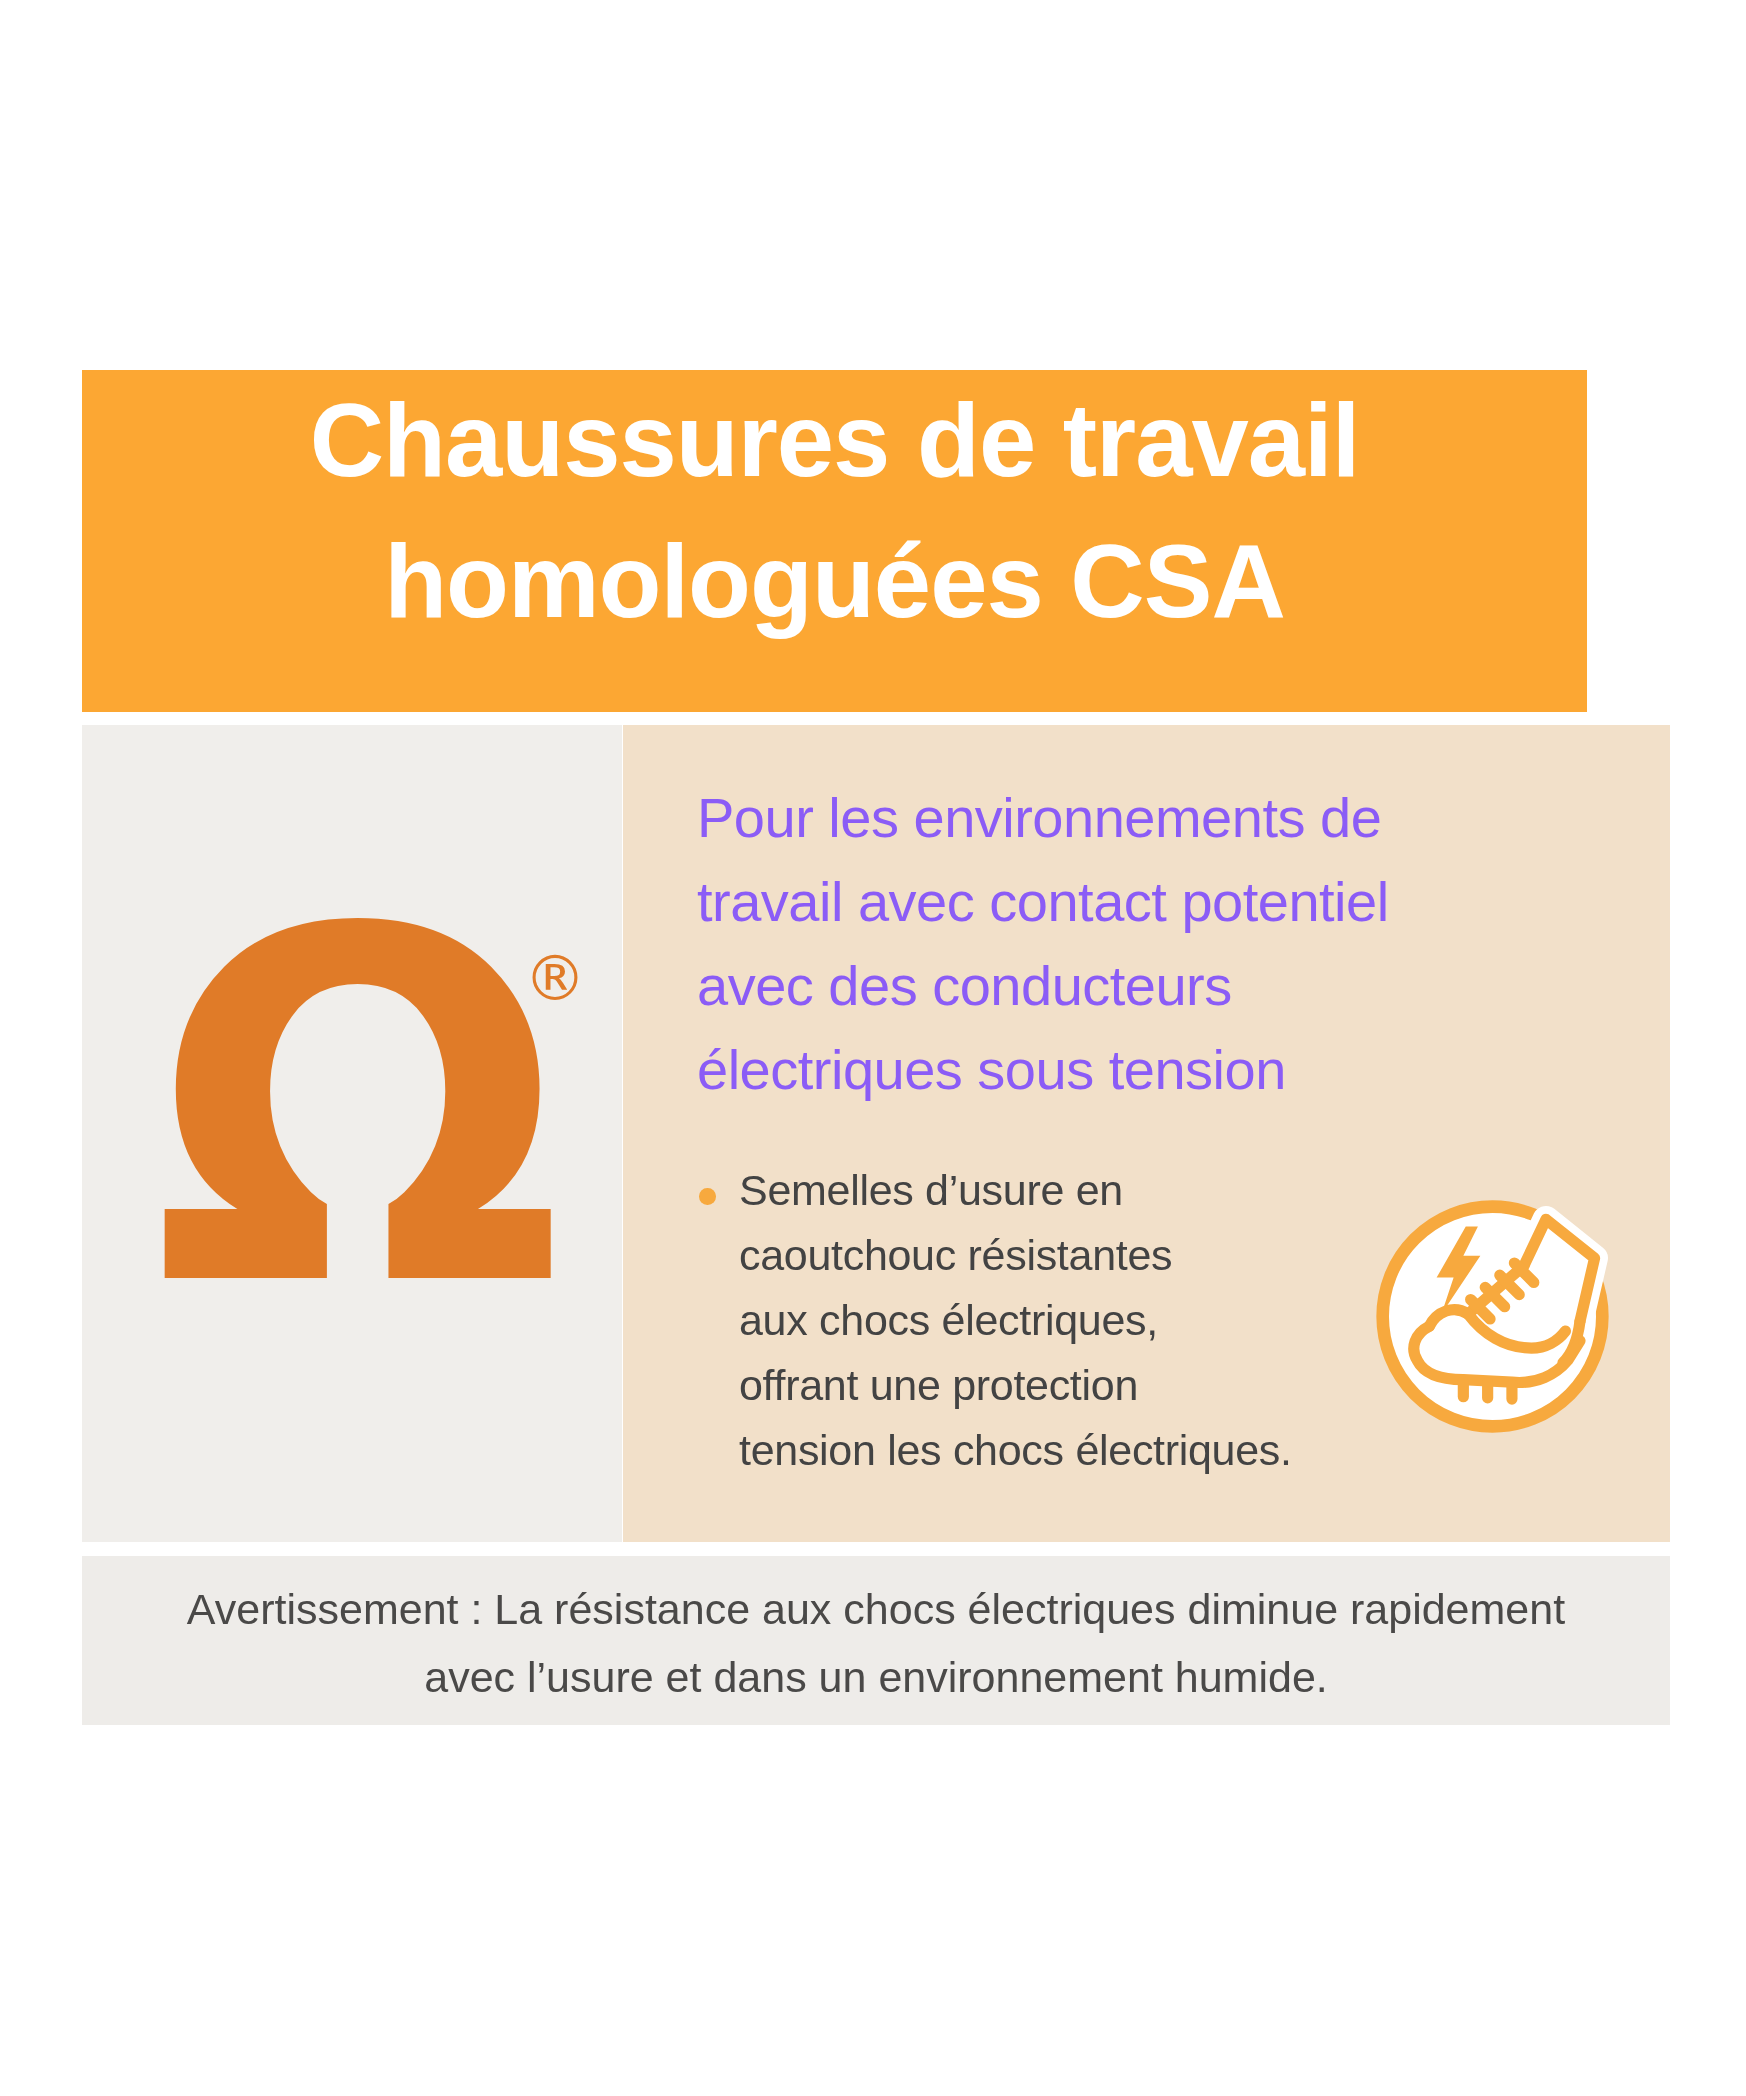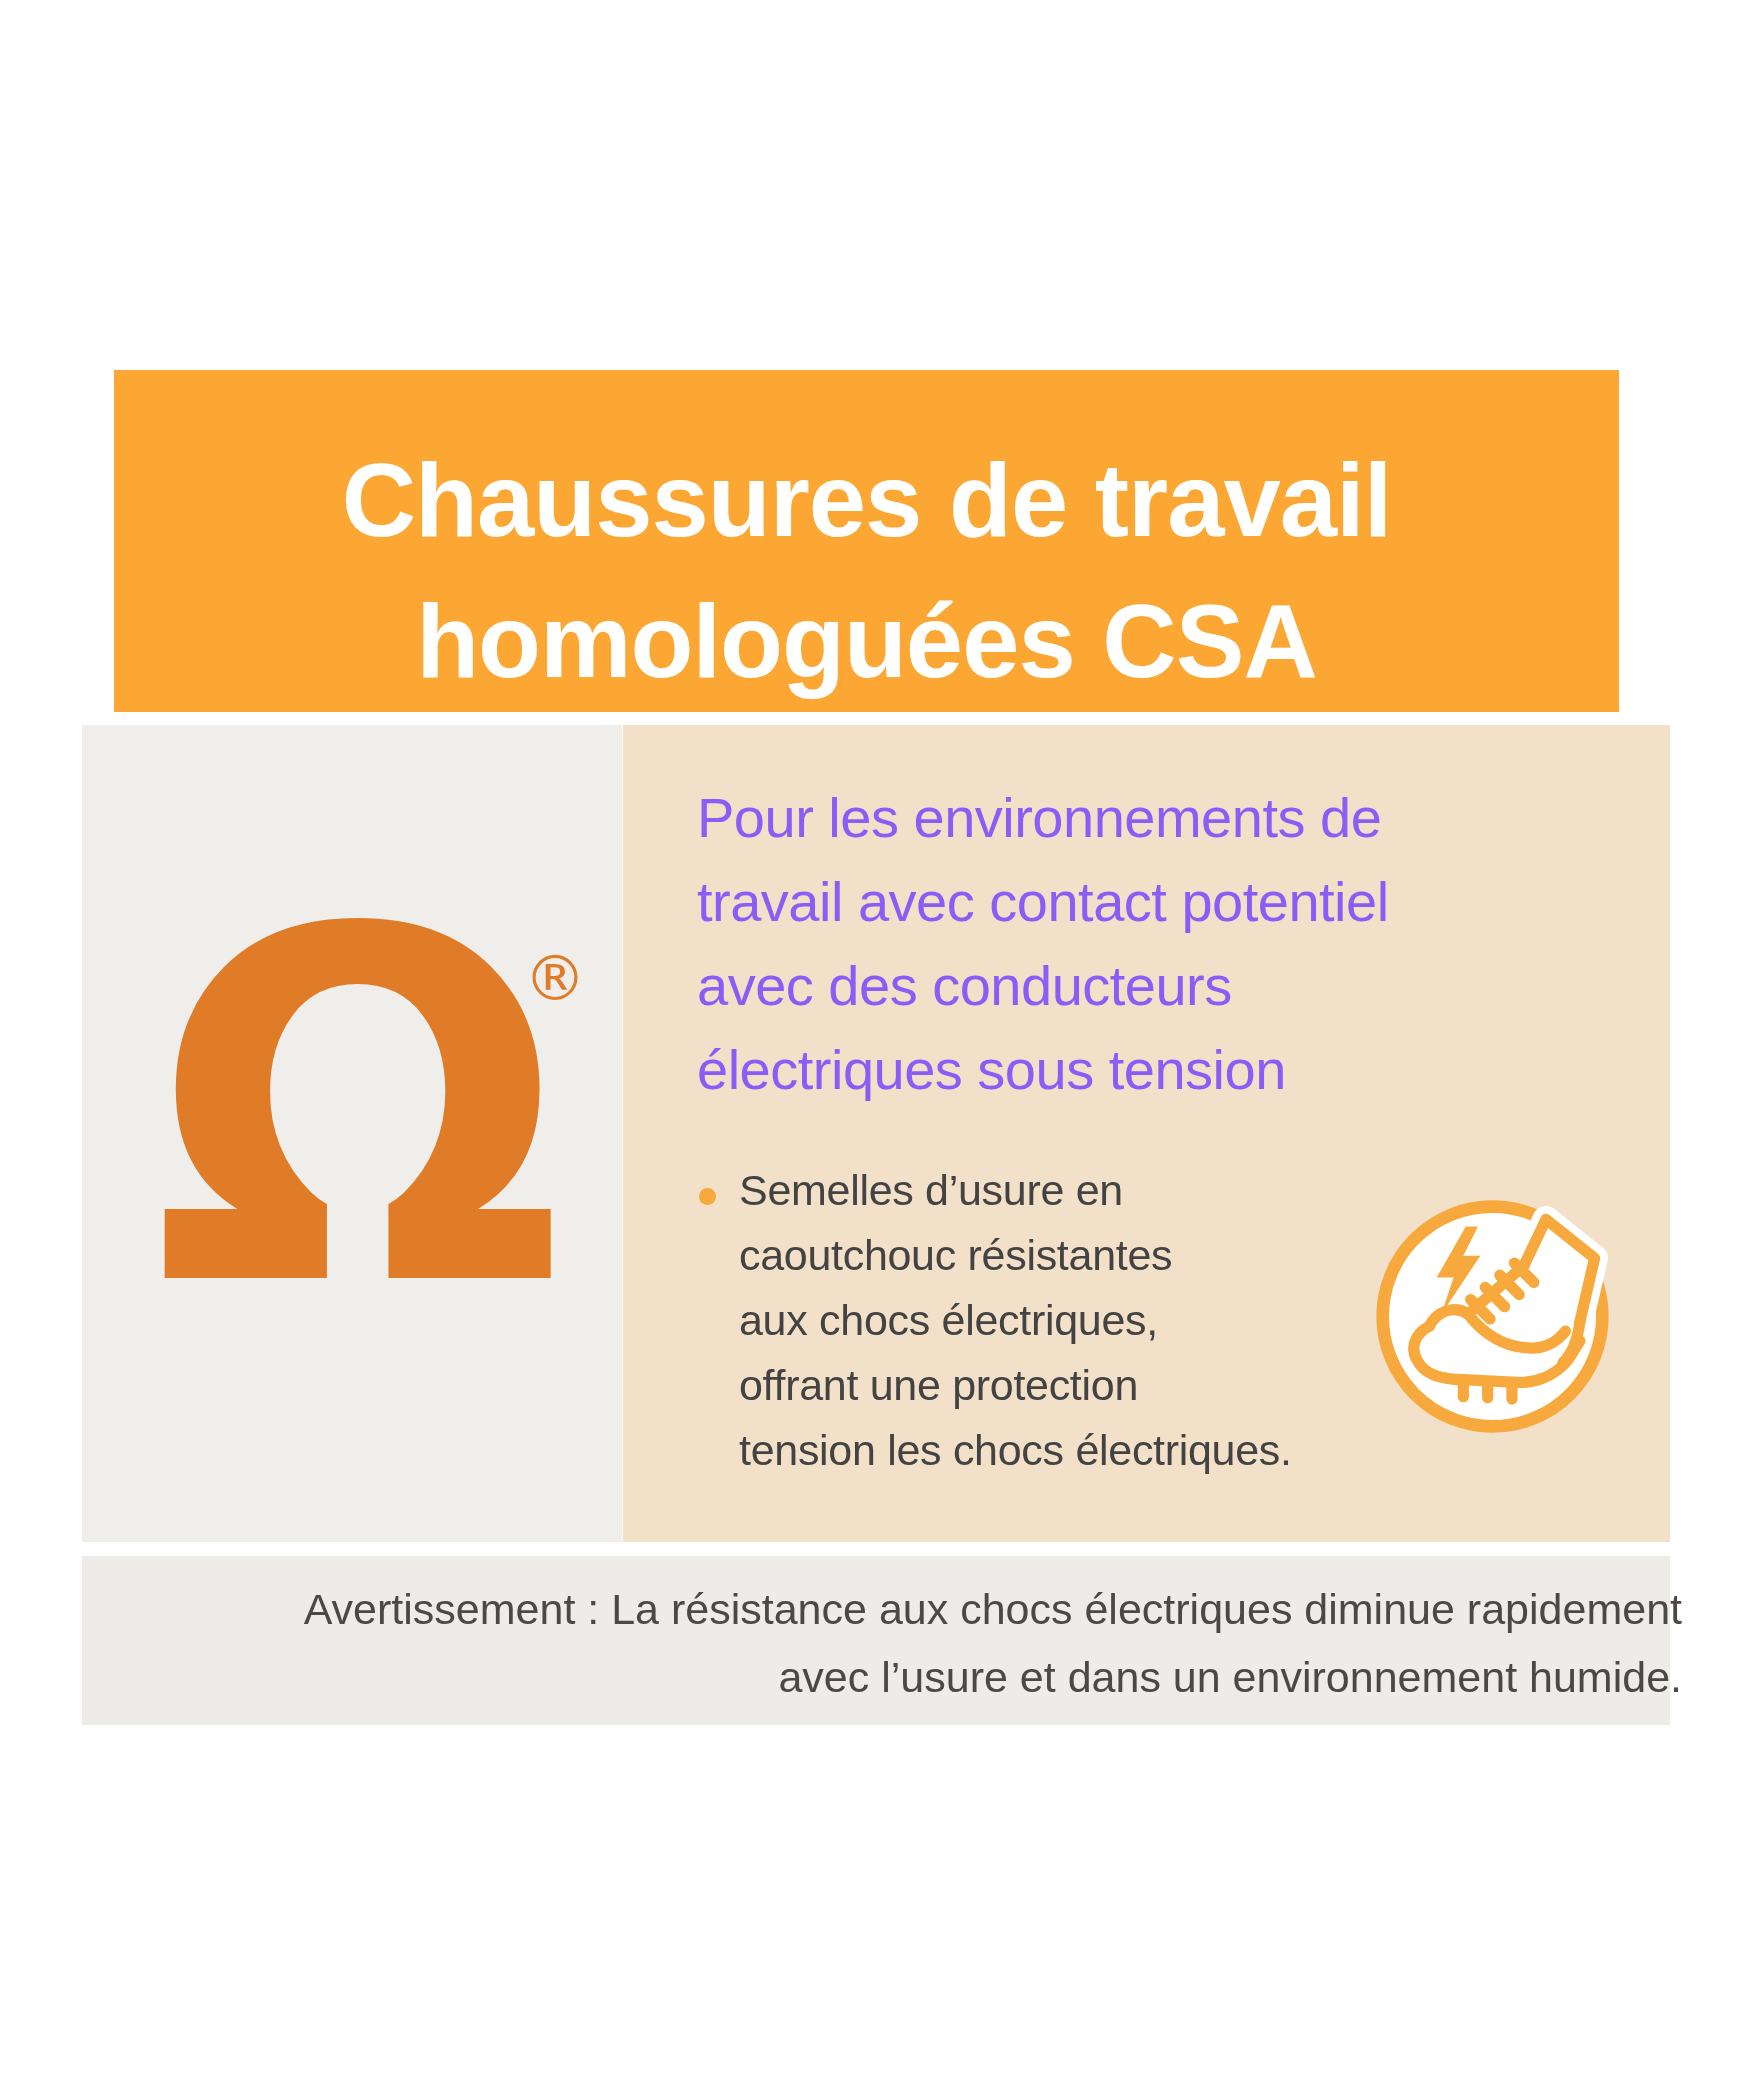--- a/index.html
+++ b/index.html
@@ -10,21 +10,21 @@
     position:relative;
     overflow:hidden;
   }
   .abs{position:absolute;}
   .pre{white-space:pre;}
 
   
   .header-band{
     left:82px;top:370px;width:1505px;height:342px;
     background:#FCA733;
-    display:flex;align-items:flex-end;justify-content:center;margin-left:32px;
+    display:flex;align-items:flex-start;justify-content:center;
   }
   .page-title{
     color:#ffffff;
     font-weight:bold;
     font-size:103px;
     line-height:141px;
     text-align:center;
     letter-spacing:-1px;
   }
 
@@ -79,25 +79,25 @@
   .boot-icon{
     left:1371px;top:1195px;width:243px;height:243px;
   }
 
   
   .warning-bar{
     left:82px;top:1556px;width:1588px;height:169px;
     background:#EEECE9;
   }
   .warning-text{
-    position:absolute;left:12px;top:19.4px;width:100%;
+    position:absolute;left:0;top:19.4px;width:100%;
     color:#4A4948;
     font-size:43px;
     line-height:68px;
-    text-align:right;
+    text-align:center;
   }
 </style>
 </head>
 <body>
 
 <div>
 
   <div class="abs header-band">
     <div class="page-title pre">Chaussures de travail
 homologuées CSA</div>

